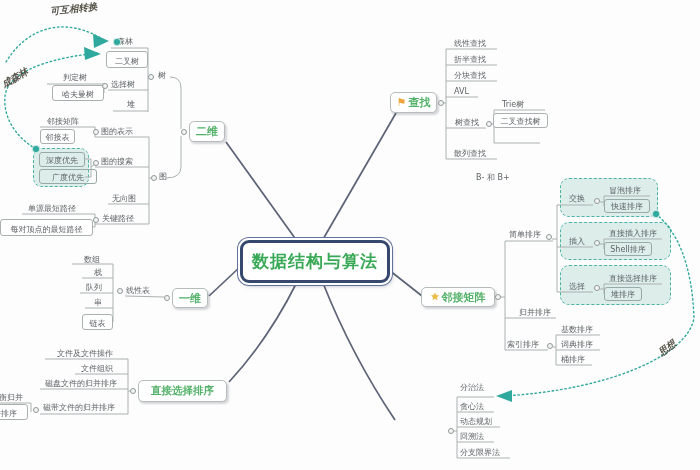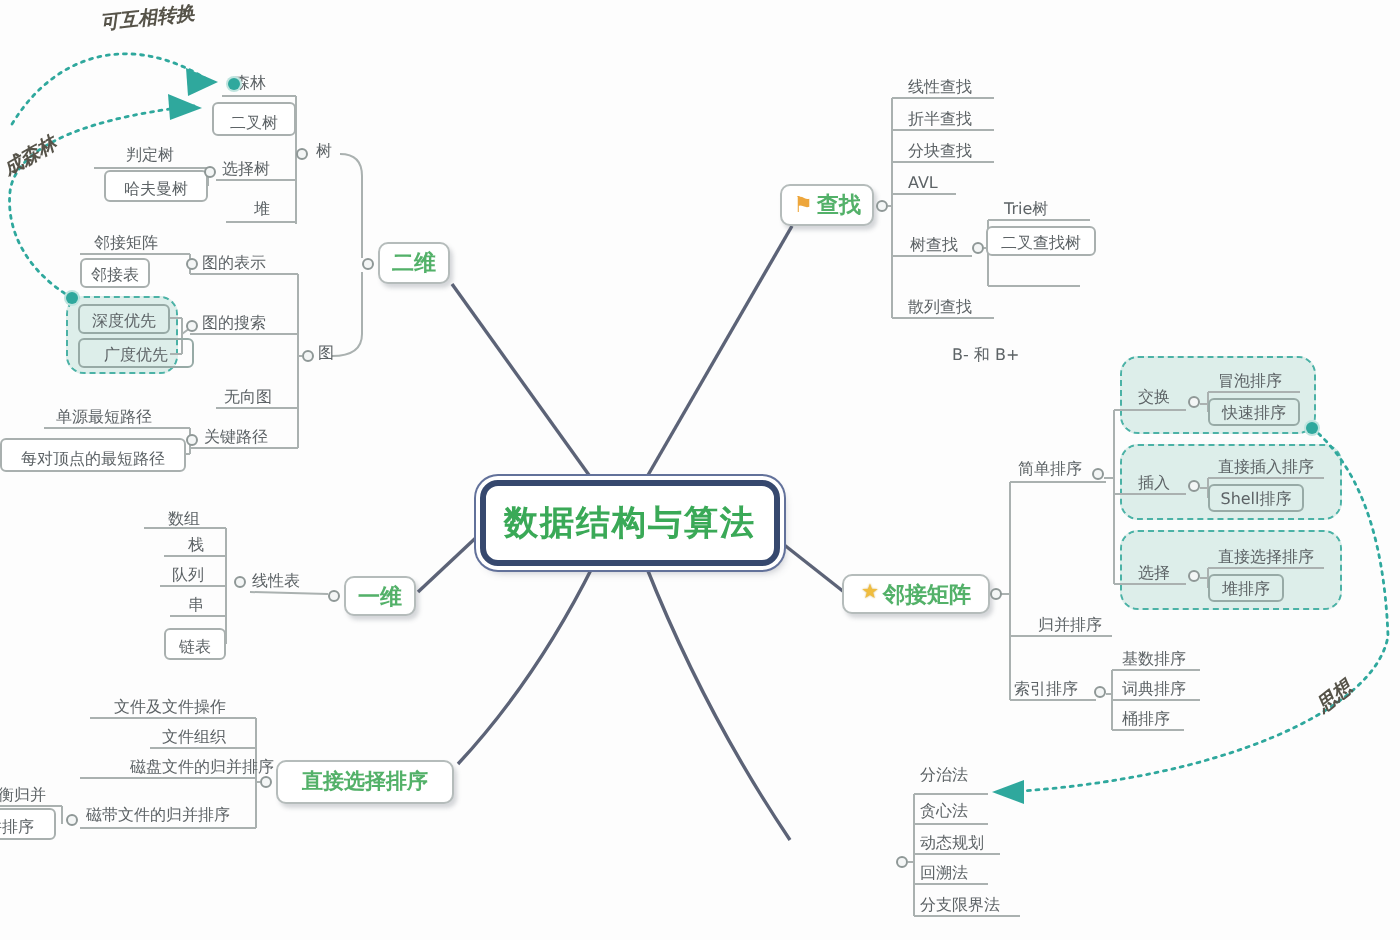--- a/index.html
+++ b/index.html
@@ -184,21 +184,21 @@
   <div class="lbl" style="left:561px;top:356px;">桶排序</div>
 
   <div class="lbl" style="left:460px;top:384px;font-family:Liberation Serif, serif;">分治法</div>
   <div class="lbl" style="left:460px;top:403px;font-family:Liberation Mono, monospace;">贪心法</div>
   <div class="lbl" style="left:460px;top:418px;">动态规划</div>
   <div class="lbl" style="left:460px;top:433px;">回溯法</div>
   <div class="lbl" style="left:460px;top:449px;">分支限界法</div>
 
   <div class="lbl" style="left:57px;top:350px;">文件及文件操作</div>
   <div class="lbl" style="left:81px;top:365px;">文件组织</div>
-  <div class="lbl" style="left:45px;top:380px;margin-left:20px;">磁盘文件的归并排序</div>
+  <div class="lbl" style="left:45px;top:380px;">磁盘文件的归并排序</div>
   <div class="lbl" style="left:43px;top:404px;">磁带文件的归并排序</div>
   <div class="lbl" style="left:-9px;top:394px;">平衡归并</div>
   <div class="cbox" style="left:-26px;top:404px;width:54px;height:16px;">
       <span>归并排序</span>
     </div>
 
   <div class="dot" style="left:93px;top:129px;"></div>
   <div class="dot" style="left:93px;top:160px;"></div>
   <div class="dot" style="left:93px;top:217px;"></div>
   <div class="dot" style="left:102px;top:83px;"></div>

